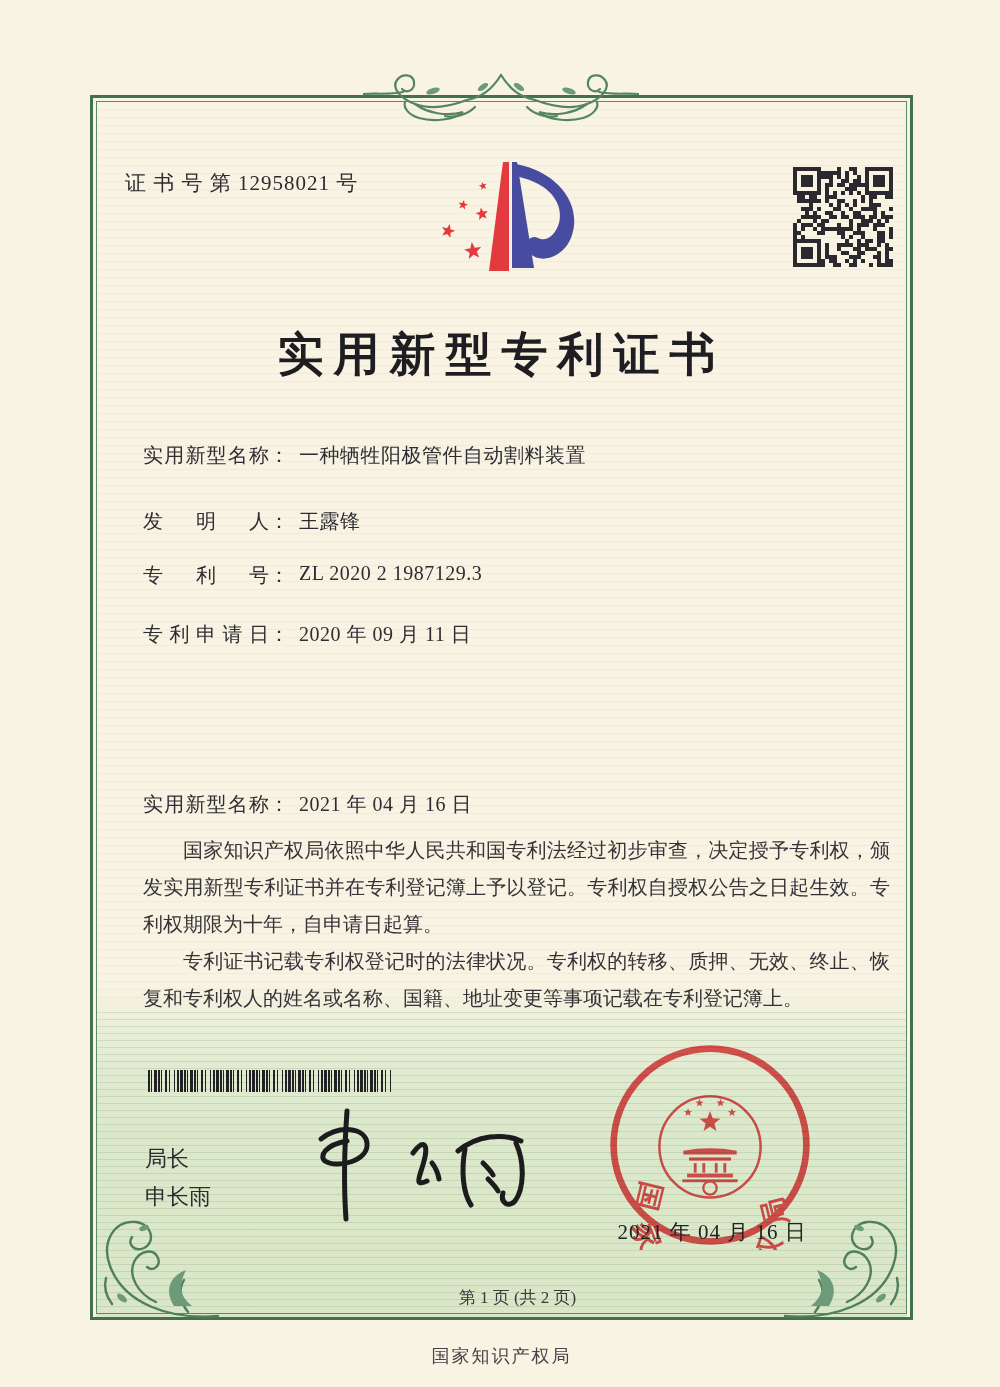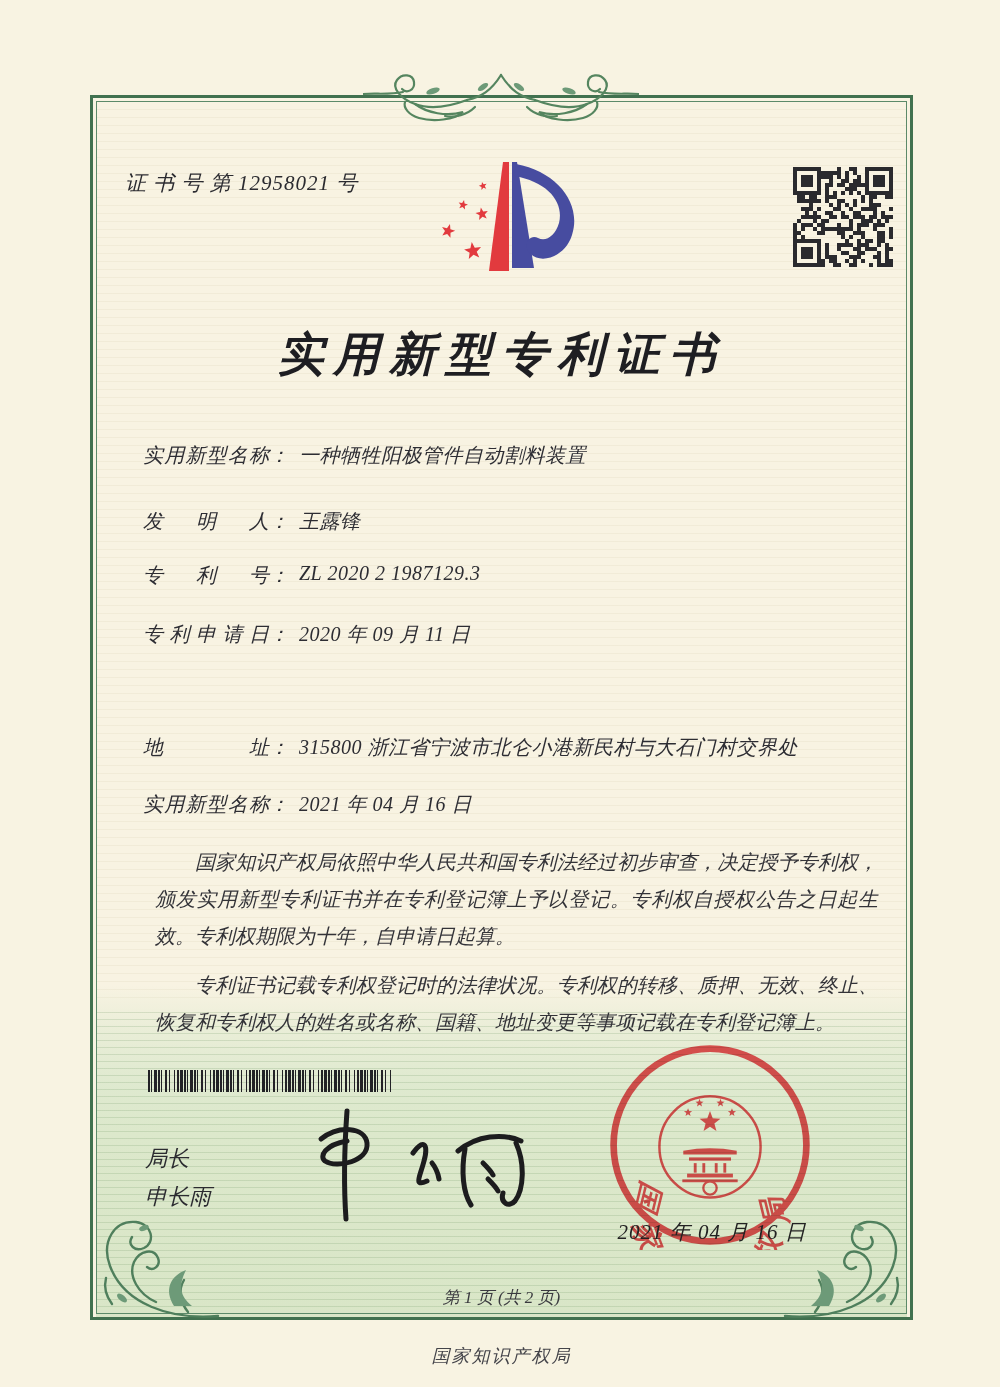--- a/index.html
+++ b/index.html
@@ -4,21 +4,20 @@
 <style>
   html,body{margin:0;padding:0;background:#e9e5d5;}
   .page{
     position:relative;
     width:1000px;height:1387px;
     margin:0 auto;
     background:#f8f3e2;
     font-family:"Liberation Serif","DejaVu Serif",serif;
     color:#26262a;
     overflow:hidden;
-    font-style:italic;
   }
   
   .frame{
     position:absolute;left:90px;top:95px;width:823px;height:1225px;
     border:3px solid #41714f;box-sizing:border-box;
   }
   .frame::before{
     content:"";position:absolute;inset:3px;border:1px solid #5c8a69;
   }
   
@@ -63,32 +62,32 @@
     vertical-align:top;
   }
   .fcolon{display:inline-block;vertical-align:top;}
   .fvalue{margin-left:10px;letter-spacing:.5px;}
   .grant2{position:absolute;left:370px;top:0;}
   
   .body-text{
     position:absolute;left:143px;top:832px;width:747px;
     font-size:20px;line-height:37px;text-align:justify;color:#333338;
   }
-  .body-text p{margin:12px;text-indent:2em;}
+  .body-text p{margin:0;text-indent:2em;}
   
   .barcode{position:absolute;left:148px;top:1070px;width:246px;height:22px;}
   .director-title{position:absolute;left:145px;top:1144px;font-size:22px;color:#2b2b30;}
   .director-name{position:absolute;left:145px;top:1182px;font-size:22px;color:#2b2b30;}
   .signature{position:absolute;left:295px;top:1105px;width:230px;height:120px;}
   .seal{position:absolute;left:605px;top:1040px;width:210px;height:210px;
         mix-blend-mode:multiply;opacity:.92;}
   .seal-date{position:absolute;left:592px;top:1218px;width:240px;
         font-size:21px;letter-spacing:1px;color:#222;text-align:center;}
   .page-info{position:absolute;left:90px;top:1286px;width:823px;
-        text-align:center;font-size:17px;color:#3a3a3f;}
+        text-align:center;font-size:17px;color:#3a3a3f;padding-left:16px;}
   .back-note{position:absolute;left:90px;top:1344px;width:823px;
         text-align:center;font-size:18px;letter-spacing:2px;color:#44444a;}
   
   .top-ornament{position:absolute;left:363px;top:62px;width:276px;height:64px;}
   .corner-ornament{position:absolute;width:132px;height:118px;}
   .corner-left{left:92px;top:1204px;}
   .corner-right{left:779px;top:1204px;transform:scaleX(-1);}
   .defs-holder{position:absolute;width:0;height:0;overflow:hidden;}
 </style>
 </head>
@@ -420,23 +419,20 @@
   </div>
   <div class="row" style="top:508px">
     <span class="flabel">发明人</span><span class="fcolon">：</span><span class="fvalue">王露锋</span>
   </div>
   <div class="row" style="top:562px">
     <span class="flabel">专利号</span><span class="fcolon">：</span><span class="fvalue">ZL 2020 2 1987129.3</span>
   </div>
   <div class="row" style="top:621px">
     <span class="flabel">专利申请日</span><span class="fcolon">：</span><span class="fvalue">2020 年 09 月 11 日</span>
   </div>
-  <div class="row" style="top:734px">
-    <span class="flabel">地址</span><span class="fcolon">：</span><span class="fvalue">315800 浙江省宁波市北仑小港新民村与大石门村交界处</span>
-  </div>
   <div class="row" style="top:791px">
     <span class="flabel">实用新型名称</span><span class="fcolon">：</span><span class="fvalue">2021 年 04 月 16 日</span>
   </div>
 
   <div class="body-text">
     <p>国家知识产权局依照中华人民共和国专利法经过初步审查，决定授予专利权，颁发实用新型专利证书并在专利登记簿上予以登记。专利权自授权公告之日起生效。专利权期限为十年，自申请日起算。</p>
     <p>专利证书记载专利权登记时的法律状况。专利权的转移、质押、无效、终止、恢复和专利权人的姓名或名称、国籍、地址变更等事项记载在专利登记簿上。</p>
   </div>
 
   <svg class="barcode" id="barcode-svg" viewBox="0 0 246 22" preserveAspectRatio="none">

